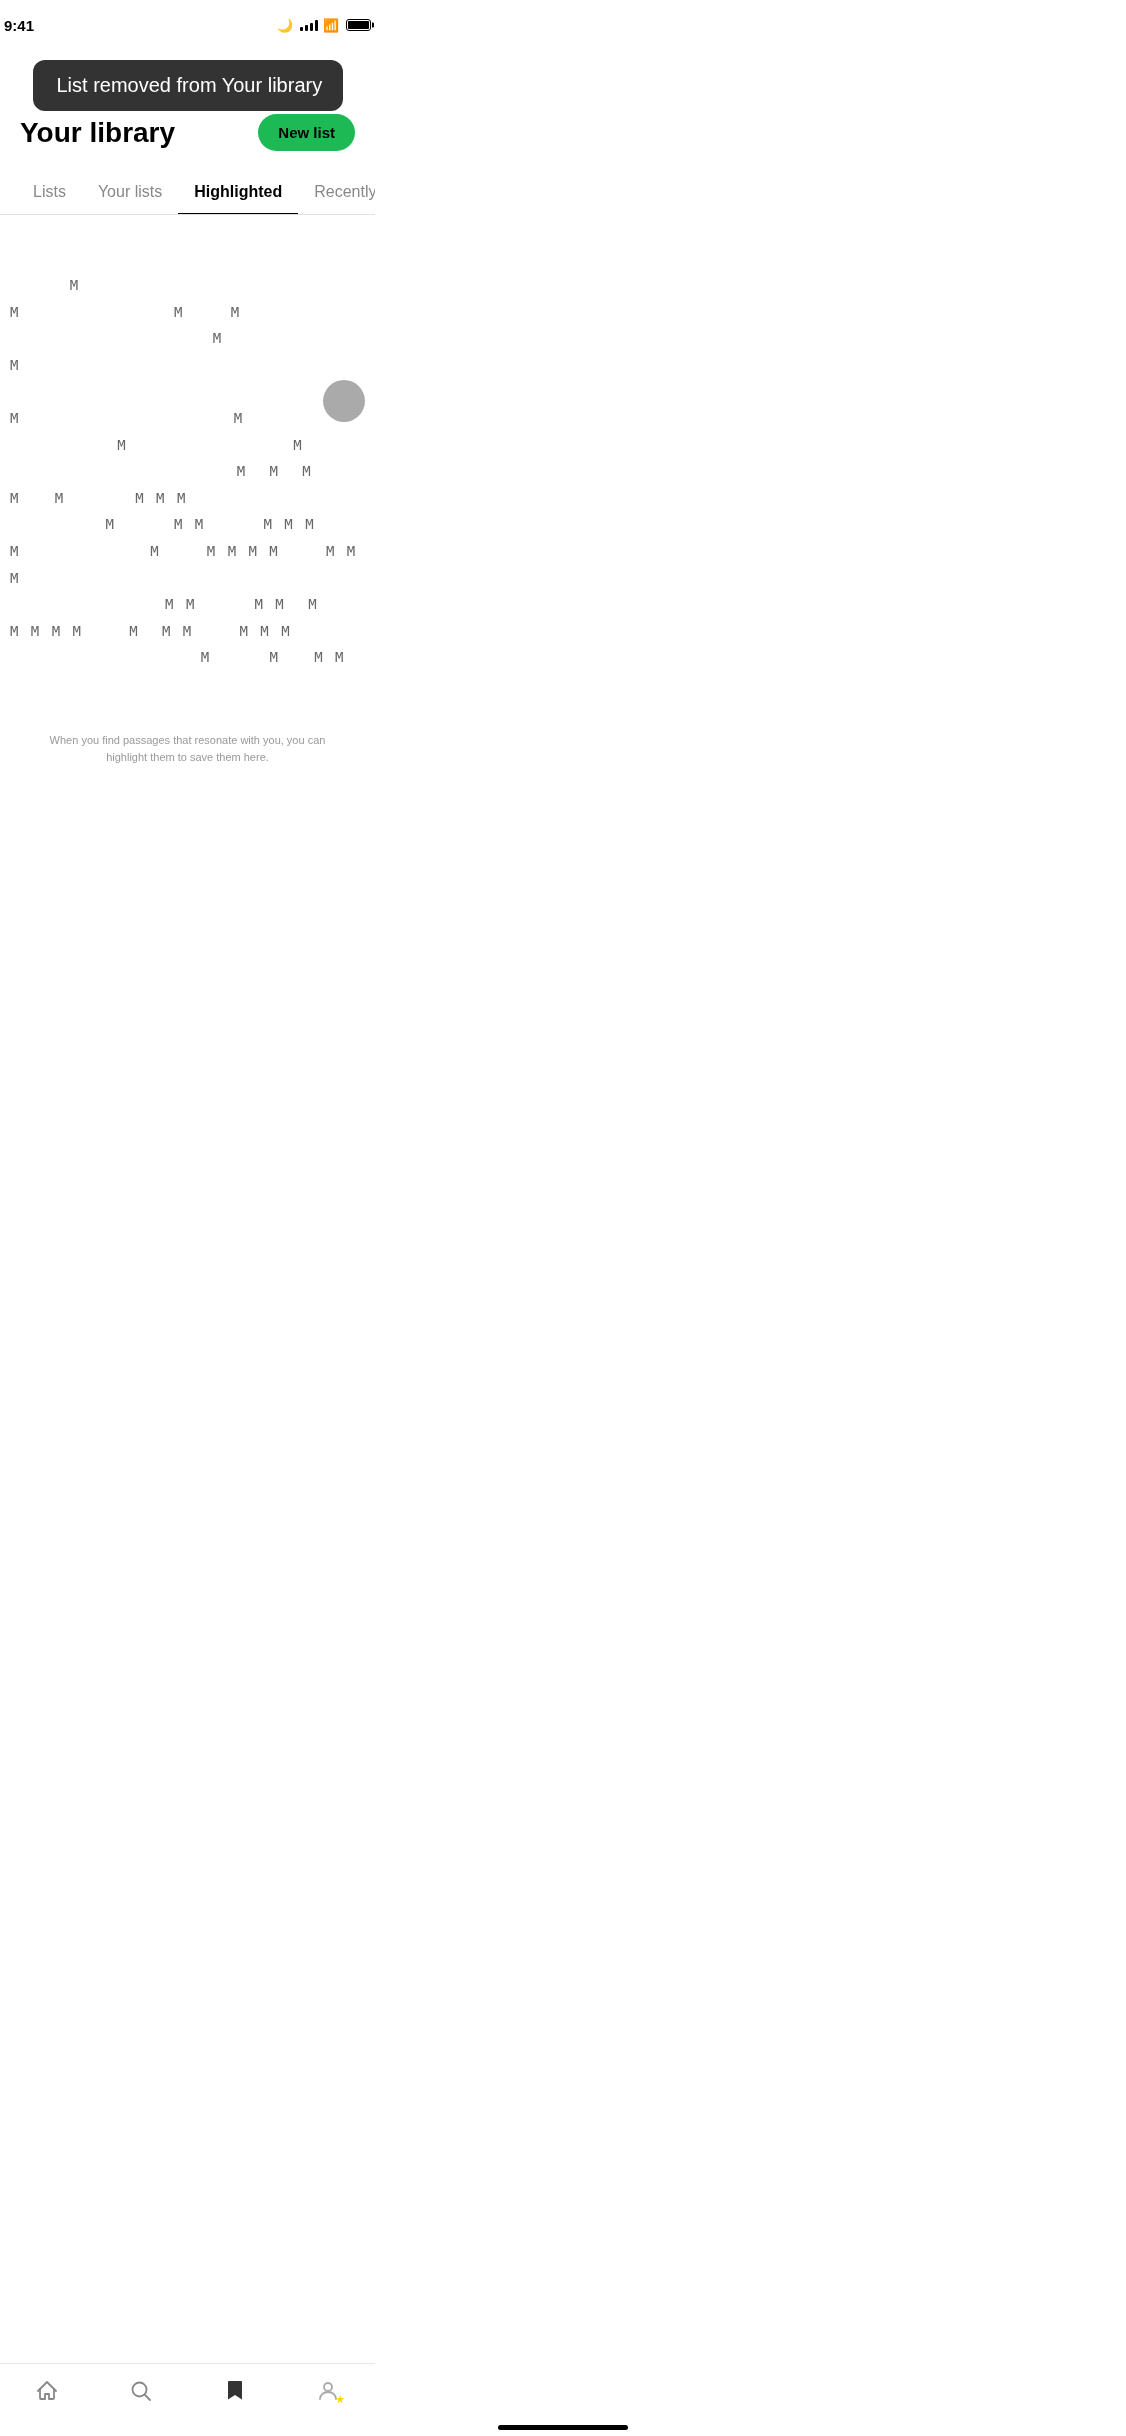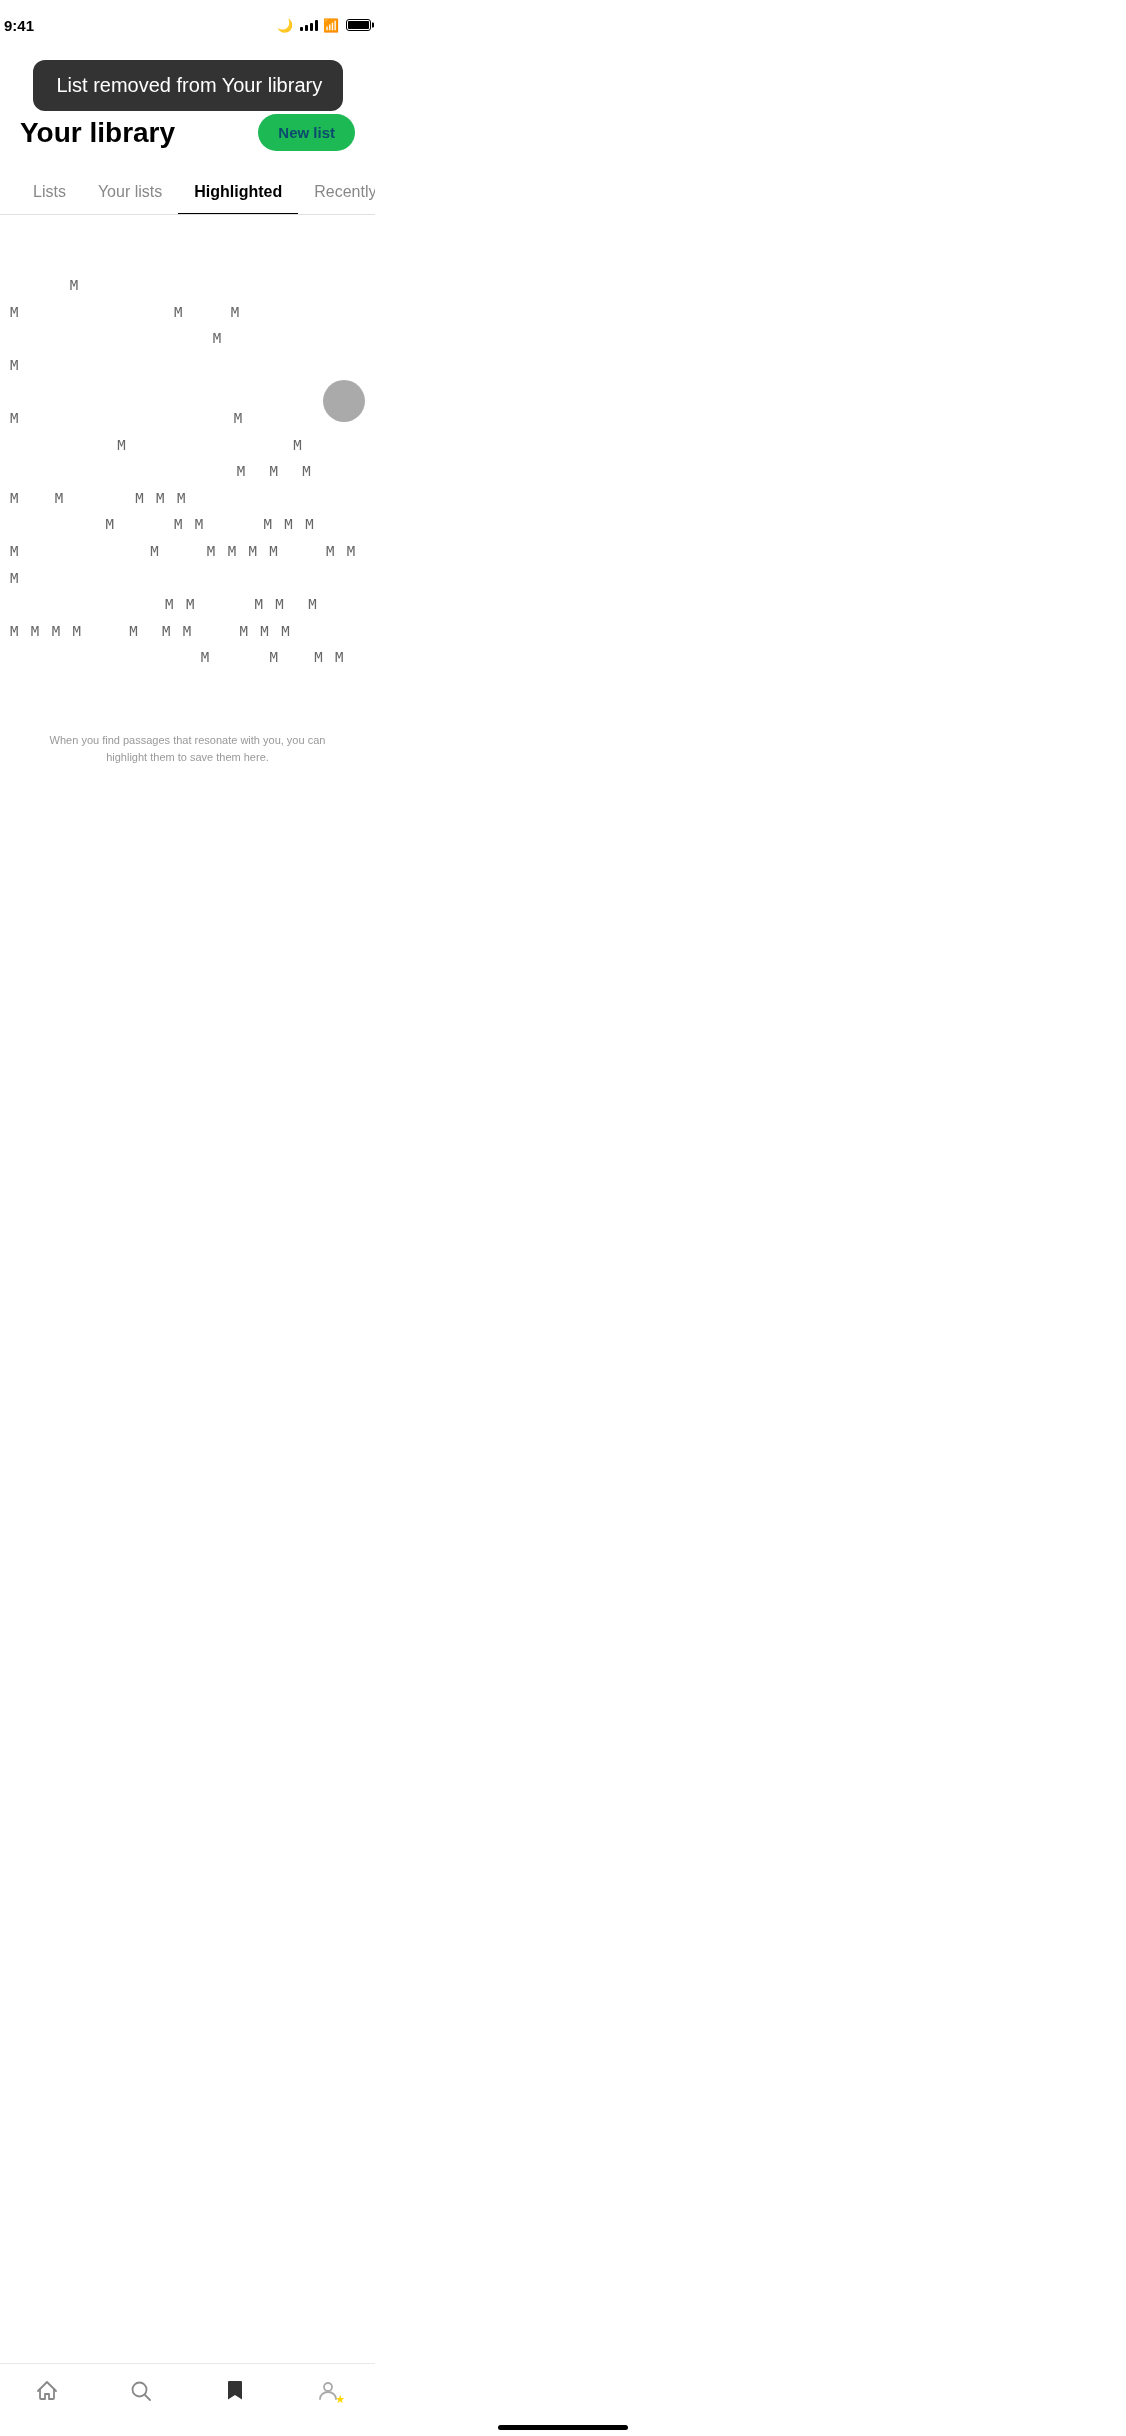--- a/index.html
+++ b/index.html
@@ -97,21 +97,21 @@
       margin-top: 50px;
       gap: 28px;
     }
     .header-title {
       font-size: 28px;
       font-weight: 700;
       color: #000;
     }
     .new-list-btn {
       background: #1DB954;
-      color: #0c4a6e;
+      color: #000000;
       border: none;
       border-radius: 24px;
       padding: 10px 20px;
       font-size: 15px;
       font-weight: 600;
       cursor: pointer;
     }
 
     
     .tabs-container {

